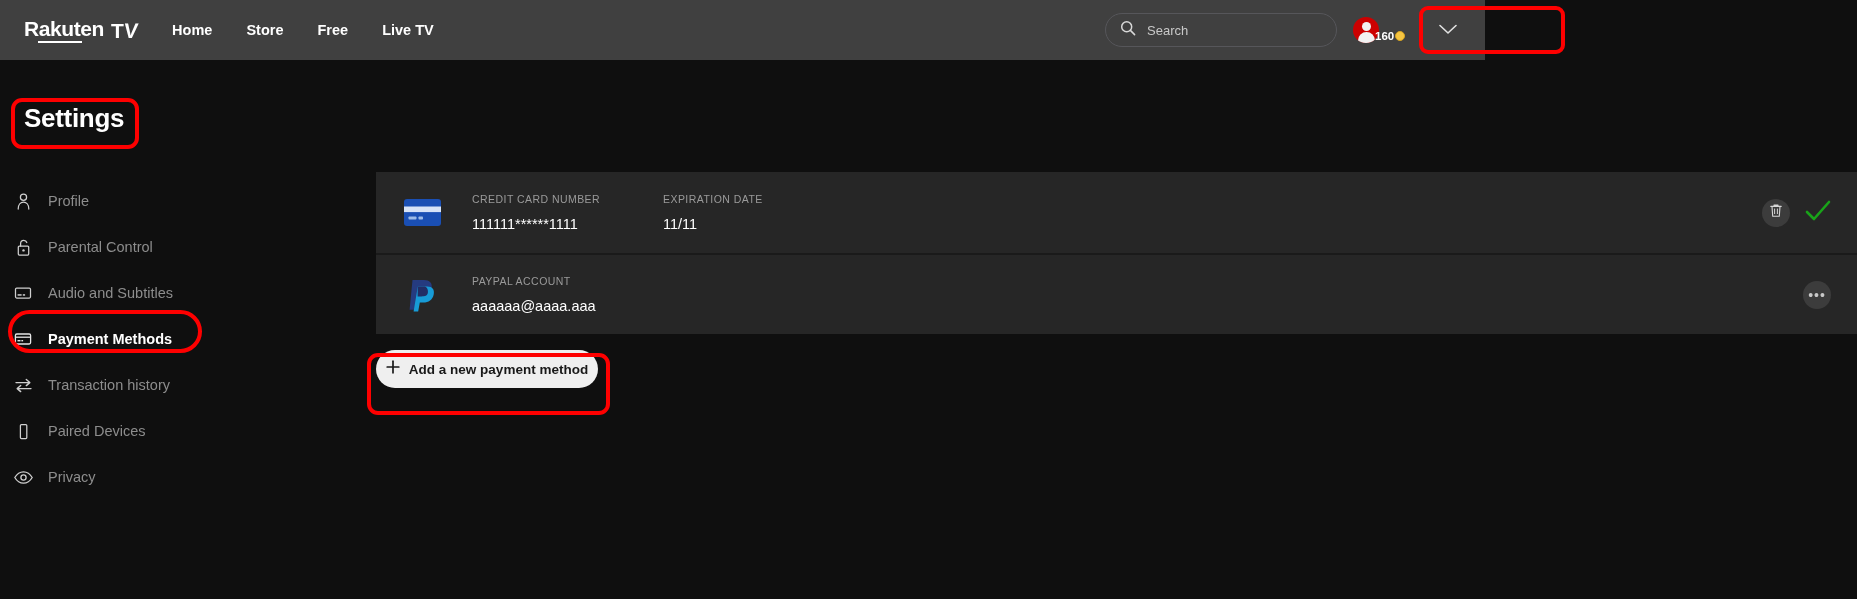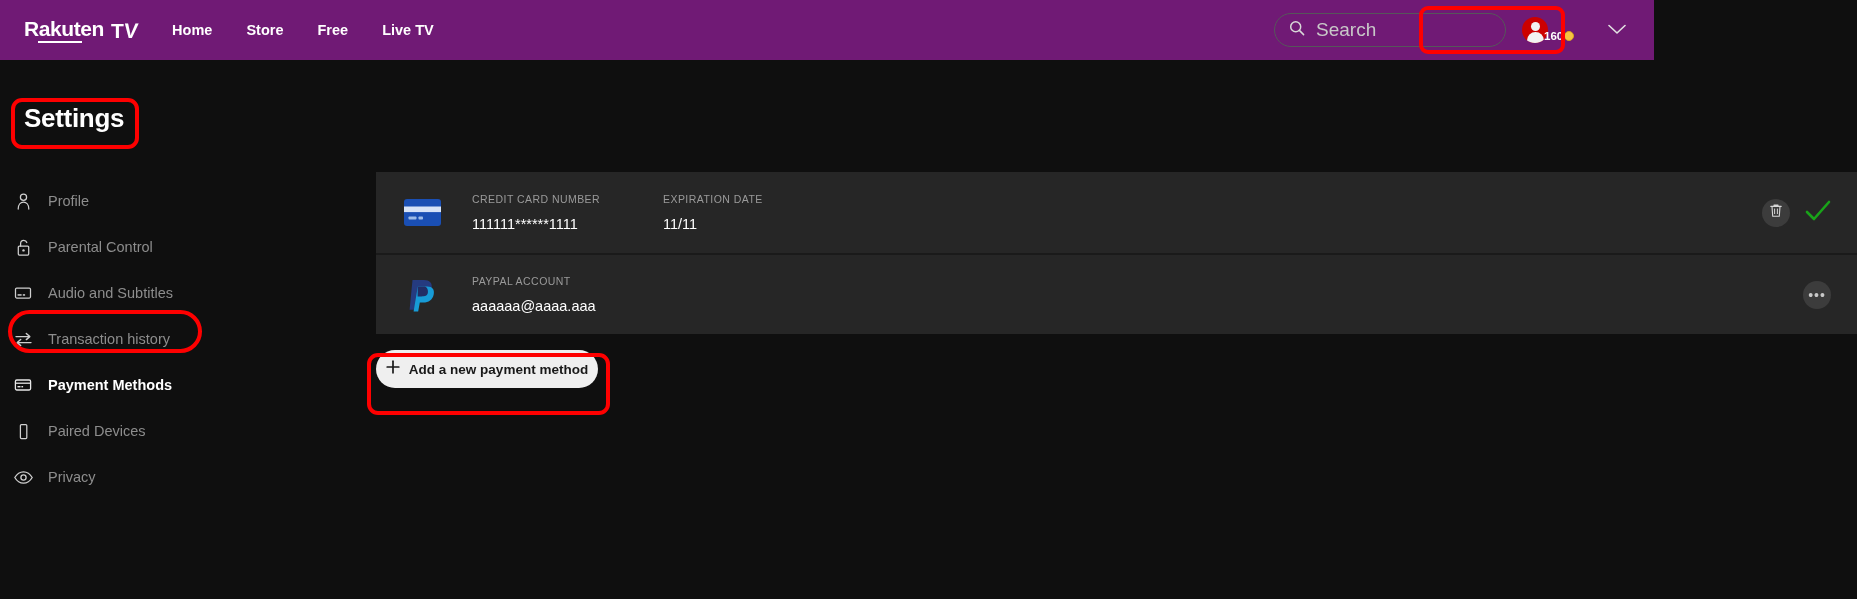--- a/index.html
+++ b/index.html
@@ -7,22 +7,22 @@
     width: 1857px; height: 599px;
     background: #0f0f0f;
     font-family: "Liberation Sans", sans-serif;
     overflow: hidden;
   }
   body { position: relative; }
 
   
   .header {
     position: absolute; top: 0; left: 0;
-    width: 1654px; height: 60px;
-    background: #701a75;
+    width: 1485px; height: 60px;
+    background: #404040;
     display: flex; align-items: center;
   }
   .logo {
     margin-left: 24px;
     display: flex; align-items: flex-end;
     color: #ffffff;
     font-size: 21px; font-weight: bold;
     letter-spacing: -0.4px;
     position: relative;
   }
@@ -46,21 +46,21 @@
     margin-right: 18px; gap: 10px;
   }
   .search-box {
     width: 232px; height: 34px;
     border: 1px solid #56565a; border-radius: 17px;
     display: flex; align-items: center; padding: 0 14px;
     background: transparent;
   }
   .search-box svg { flex: 0 0 auto; }
   .search-placeholder {
-    color: #c8c8c8; font-size: 19px; margin-left: 11px;
+    color: #c8c8c8; font-size: 13px; margin-left: 11px;
   }
 
   .profile {
     display: flex; align-items: center; gap: 16px;
     padding: 4px 10px 4px 6px; cursor: pointer;
     position: relative;
   }
   .avatar {
     width: 26px; height: 26px; border-radius: 50%;
     background: #cc0000; position: relative; overflow: hidden;
@@ -245,40 +245,40 @@
     <span class="side-icon">
       <svg width="20" height="20" viewBox="0 0 20 20">
         <rect x="2.5" y="5" width="15" height="10" rx="1.2" fill="none" stroke="#cfcfcf" stroke-width="1.25"></rect>
         <rect x="4.6" y="11.2" width="4" height="1.5" fill="#cfcfcf"></rect>
         <rect x="9.8" y="11.2" width="2.3" height="1.5" fill="#cfcfcf"></rect>
       </svg>
     </span>
     <span class="side-label">Audio and Subtitles</span>
   </div>
 
-  <div class="side-item">
-    <span class="side-icon">
-      <svg width="21" height="21" viewBox="0 0 21 21">
-        <path d="M3 7.6 H16.5 M13.3 4.4 L16.8 7.6 L13.3 10.6" fill="none" stroke="#cfcfcf" stroke-width="1.4" stroke-linecap="round" stroke-linejoin="round"></path>
-        <path d="M18 13.6 H4.5 M7.7 10.4 L4.2 13.6 L7.7 16.6" fill="none" stroke="#cfcfcf" stroke-width="1.4" stroke-linecap="round" stroke-linejoin="round"></path>
-      </svg>
-    </span>
-    <span class="side-label">Transaction history</span>
-  </div>
-
   <div class="side-item active">
     <span class="side-icon">
       <svg width="20" height="20" viewBox="0 0 20 20">
         <rect x="2.4" y="5" width="15.2" height="10" rx="1.4" fill="none" stroke="#e8e8e8" stroke-width="1.3"></rect>
         <line x1="2.4" y1="8.2" x2="17.6" y2="8.2" stroke="#e8e8e8" stroke-width="1.3"></line>
         <rect x="4.5" y="11" width="3" height="1.4" fill="#e8e8e8"></rect>
         <rect x="8.4" y="11" width="1.7" height="1.4" fill="#e8e8e8"></rect>
       </svg>
     </span>
     <span class="side-label">Payment Methods</span>
+  </div>
+
+  <div class="side-item">
+    <span class="side-icon">
+      <svg width="21" height="21" viewBox="0 0 21 21">
+        <path d="M3 7.6 H16.5 M13.3 4.4 L16.8 7.6 L13.3 10.6" fill="none" stroke="#cfcfcf" stroke-width="1.4" stroke-linecap="round" stroke-linejoin="round"></path>
+        <path d="M18 13.6 H4.5 M7.7 10.4 L4.2 13.6 L7.7 16.6" fill="none" stroke="#cfcfcf" stroke-width="1.4" stroke-linecap="round" stroke-linejoin="round"></path>
+      </svg>
+    </span>
+    <span class="side-label">Transaction history</span>
   </div>
 
   <div class="side-item">
     <span class="side-icon">
       <svg width="19" height="19" viewBox="0 0 19 19">
         <rect x="6.4" y="2.6" width="6.4" height="14" rx="1" fill="none" stroke="#cfcfcf" stroke-width="1.25"></rect>
       </svg>
     </span>
     <span class="side-label">Paired Devices</span>
   </div>

